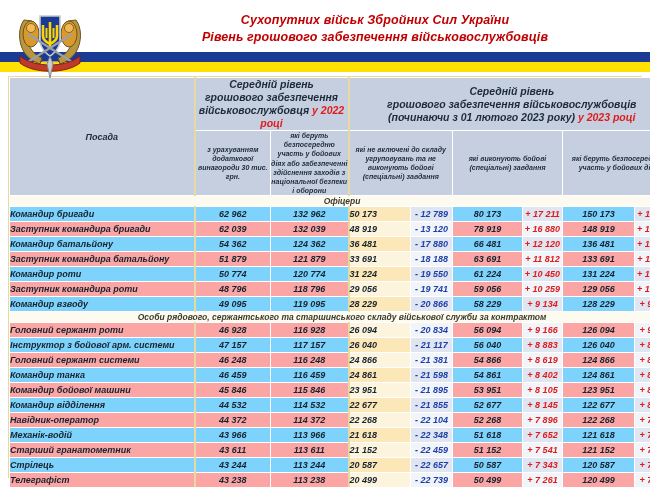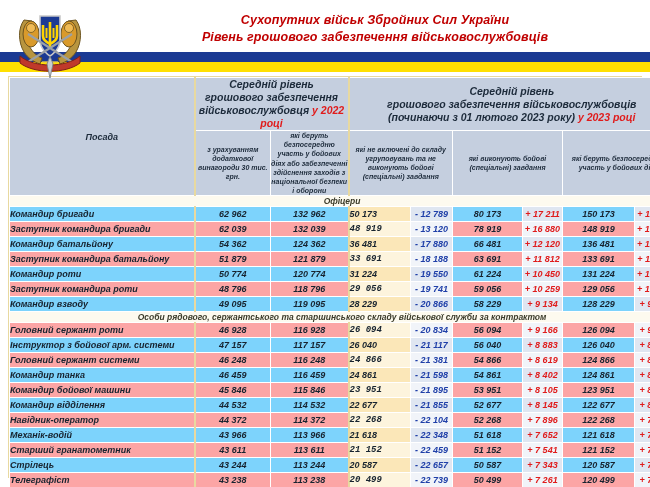--- a/index.html
+++ b/index.html
@@ -91,21 +91,21 @@
   }
   td.num{text-align:center;color:#17232f;}
   td.num-hl{color:#17232f;}
   td.dneg{text-align:center;color:#1f3fa8;font-size:6px;letter-spacing:0;}
   td.dpos{text-align:center;color:#e01b1b;font-size:6px;letter-spacing:0;}
 
   
   tr.odd td.pos,tr.odd td.num{background:#7dd3fc;}
   tr.even td.pos,tr.even td.num{background:#fca5a5;}
   tr.odd td.num-hl{background:#fbe7b8;}
-  tr.even td.num-hl{background:#fdf4dd;font-family:Liberation Mono, monospace;}
+  tr.even td.num-hl{background:#fdf4dd;}
   tr.odd td.dneg,tr.odd td.dpos{background:#dfe6f1;margin-left:26px;}
   tr.even td.dneg,tr.even td.dpos{background:#f1f4f9;}
 
   
   .sep-l{border-left:2px solid #e8d9a0 !important;}
 </style>
 </head>
 <body>
 
 <div class="page">

